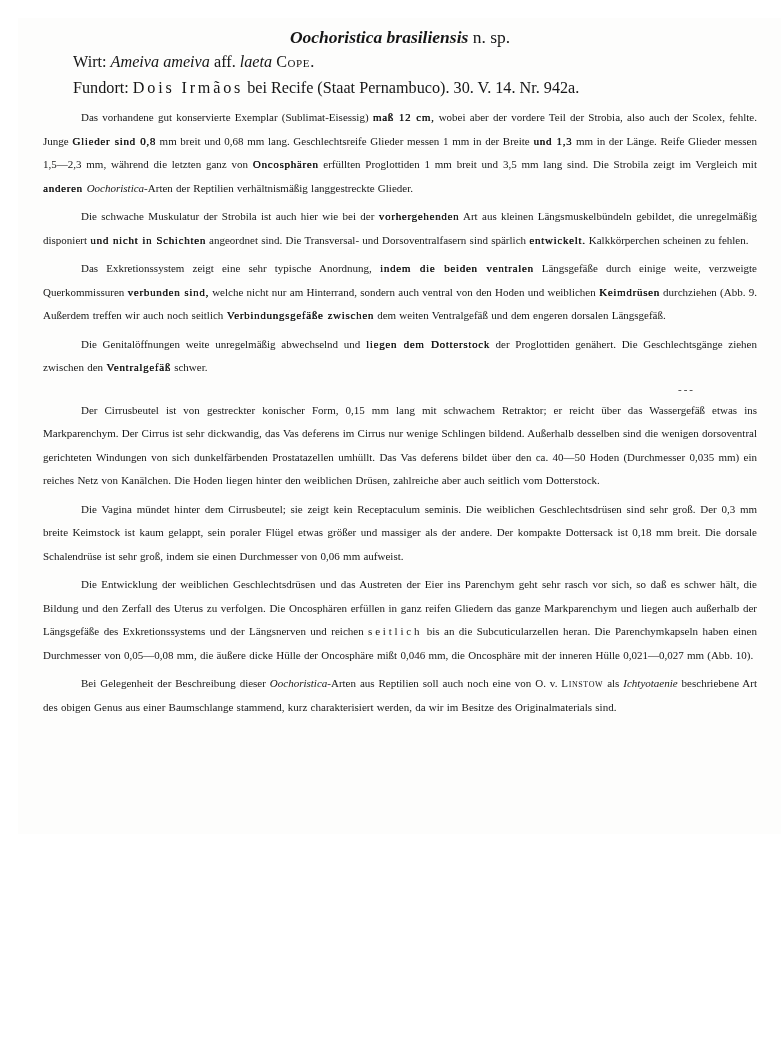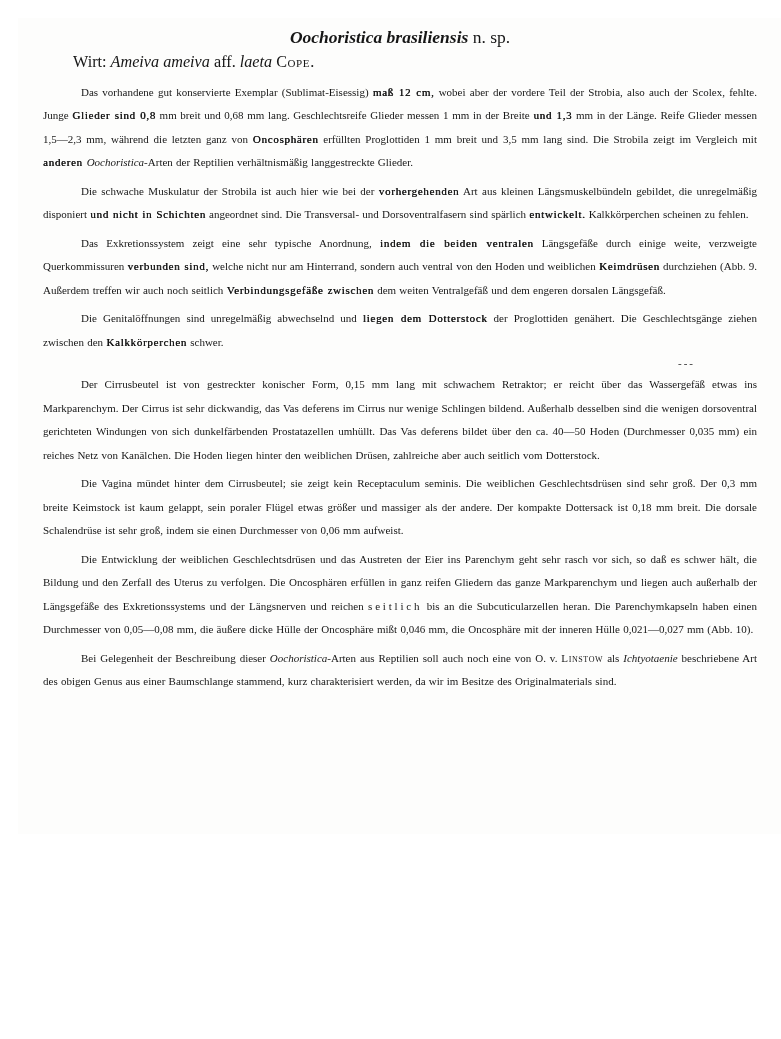--- a/index.html
+++ b/index.html
@@ -69,30 +69,31 @@
 </head>
 <body>
 
 <div class="page" style="background: rgb(253, 253, 252); color: rgb(22, 22, 22);">
 
   <h1 class="title"><span class="seg-bi">Oochoristica brasiliensis</span><span> n. sp.</span></h1>
 
 
   <div class="meta-line"><span>Wirt: </span><span class="seg-i">Ameiva ameiva</span><span> aff. </span><span class="seg-i">laeta</span><span> </span><span class="seg-sc">Cope</span><span>.</span></div>
 
+  <div class="meta-line"><span>Fundort: </span><span class="seg-sp">Dois Irmãos</span><span> bei Recife (Staat Pernambuco). 30. V. 14. Nr. 942a.</span></div>
 
   <div class="body-text">
 
     <p class="para"><span>Das vorhandene gut konservierte Exemplar (Sublimat-Eisessig) </span><span class="seg-w">maß 12 cm,</span><span> wobei aber der vordere Teil der Strobia, also auch der Scolex, fehlte. Junge </span><span class="seg-w">Glieder sind 0,8</span><span> mm breit und 0,68 mm lang. Geschlechtsreife Glieder messen 1 mm in der Breite </span><span class="seg-w">und 1,3</span><span> mm in der Länge. Reife Glieder messen 1,5—2,3 mm, während die letzten ganz von </span><span class="seg-w">Oncosphären</span><span> erfüllten Proglottiden 1 mm breit und 3,5 mm lang sind. Die Strobila zeigt im Vergleich mit </span><span class="seg-w">anderen </span><span class="seg-i">Oochoristica-</span><span>Arten der Reptilien verhältnismäßig langgestreckte Glieder.</span></p>
 
     <p class="para"><span>Die schwache Muskulatur der Strobila ist auch hier wie bei der </span><span class="seg-w">vorhergehenden</span><span> Art aus kleinen Längsmuskelbündeln gebildet, die unregelmäßig disponiert </span><span class="seg-w">und nicht in Schichten</span><span> angeordnet sind. Die Transversal- und Dorsoventralfasern sind spärlich </span><span class="seg-w">entwickelt.</span><span> Kalkkörperchen scheinen zu fehlen.</span></p>
 
     <p class="para"><span>Das Exkretionssystem zeigt eine sehr typische Anordnung, </span><span class="seg-w">indem die beiden ventralen</span><span> Längsgefäße durch einige weite, verzweigte Querkommissuren </span><span class="seg-w">verbunden sind,</span><span> welche nicht nur am Hinterrand, sondern auch ventral von den Hoden und weiblichen </span><span class="seg-w">Keimdrüsen</span><span> durchziehen (Abb. 9. Außerdem treffen wir auch noch seitlich </span><span class="seg-w">Verbindungsgefäße zwischen</span><span> dem weiten Ventralgefäß und dem engeren dorsalen Längsgefäß.</span></p>
 
-    <p class="para"><span>Die Genitalöffnungen sind unregelmäßig abwechselnd und </span><span class="seg-w">liegen dem Dotterstock</span><span> der Proglottiden genähert. Die Geschlechtsgänge ziehen zwischen den </span><span class="seg-w">Kalkkörperchen</span><span> schwer.</span></p>
+    <p class="para"><span>Die Genitalöffnungen weite unregelmäßig abwechselnd und </span><span class="seg-w">liegen dem Dotterstock</span><span> der Proglottiden genähert. Die Geschlechtsgänge ziehen zwischen den </span><span class="seg-w">Ventralgefäß</span><span> schwer.</span></p>
 
     <div class="dash-artifact">---</div>
 
     <p class="para"><span>Der Cirrusbeutel ist von gestreckter konischer Form, 0,15 mm lang mit schwachem Retraktor; er reicht über das Wassergefäß etwas ins Markparenchym. Der Cirrus ist sehr dickwandig, das Vas deferens im Cirrus nur wenige Schlingen bildend. Außerhalb desselben sind die wenigen dorsoventral gerichteten Windungen von sich dunkelfärbenden Prostatazellen umhüllt. Das Vas deferens bildet über den ca. 40—50 Hoden (Durchmesser 0,035 mm) ein reiches Netz von Kanälchen. Die Hoden liegen hinter den weiblichen Drüsen, zahlreiche aber auch seitlich vom Dotterstock.</span></p>
 
     <p class="para"><span>Die Vagina mündet hinter dem Cirrusbeutel; sie zeigt kein Receptaculum seminis. Die weiblichen Geschlechtsdrüsen sind sehr groß. Der 0,3 mm breite Keimstock ist kaum gelappt, sein poraler Flügel etwas größer und massiger als der andere. Der kompakte Dottersack ist 0,18 mm breit. Die dorsale Schalendrüse ist sehr groß, indem sie einen Durchmesser von 0,06 mm aufweist.</span></p>
 
     <p class="para"><span>Die Entwicklung der weiblichen Geschlechtsdrüsen und das Austreten der Eier ins Parenchym geht sehr rasch vor sich, so daß es schwer hält, die Bildung und den Zerfall des Uterus zu verfolgen. Die Oncosphären erfüllen in ganz reifen Gliedern das ganze Markparenchym und liegen auch außerhalb der Längsgefäße des Exkretionssystems und der Längsnerven und reichen </span><span class="seg-sp">seitlich</span><span> bis an die Subcuticularzellen heran. Die Parenchymkapseln haben einen Durchmesser von 0,05—0,08 mm, die äußere dicke Hülle der Oncosphäre mißt 0,046 mm, die Oncosphäre mit der inneren Hülle 0,021—0,027 mm (Abb. 10).</span></p>
 
     <p class="para"><span>Bei Gelegenheit der Beschreibung dieser </span><span class="seg-i">Oochoristica-</span><span>Arten aus Reptilien soll auch noch eine von O. v. </span><span class="seg-sc">Linstow</span><span> als </span><span class="seg-i">Ichtyotaenie</span><span> beschriebene Art des obigen Genus aus einer Baumschlange stammend, kurz charakterisiert werden, da wir im Besitze des Originalmaterials sind.</span></p>

